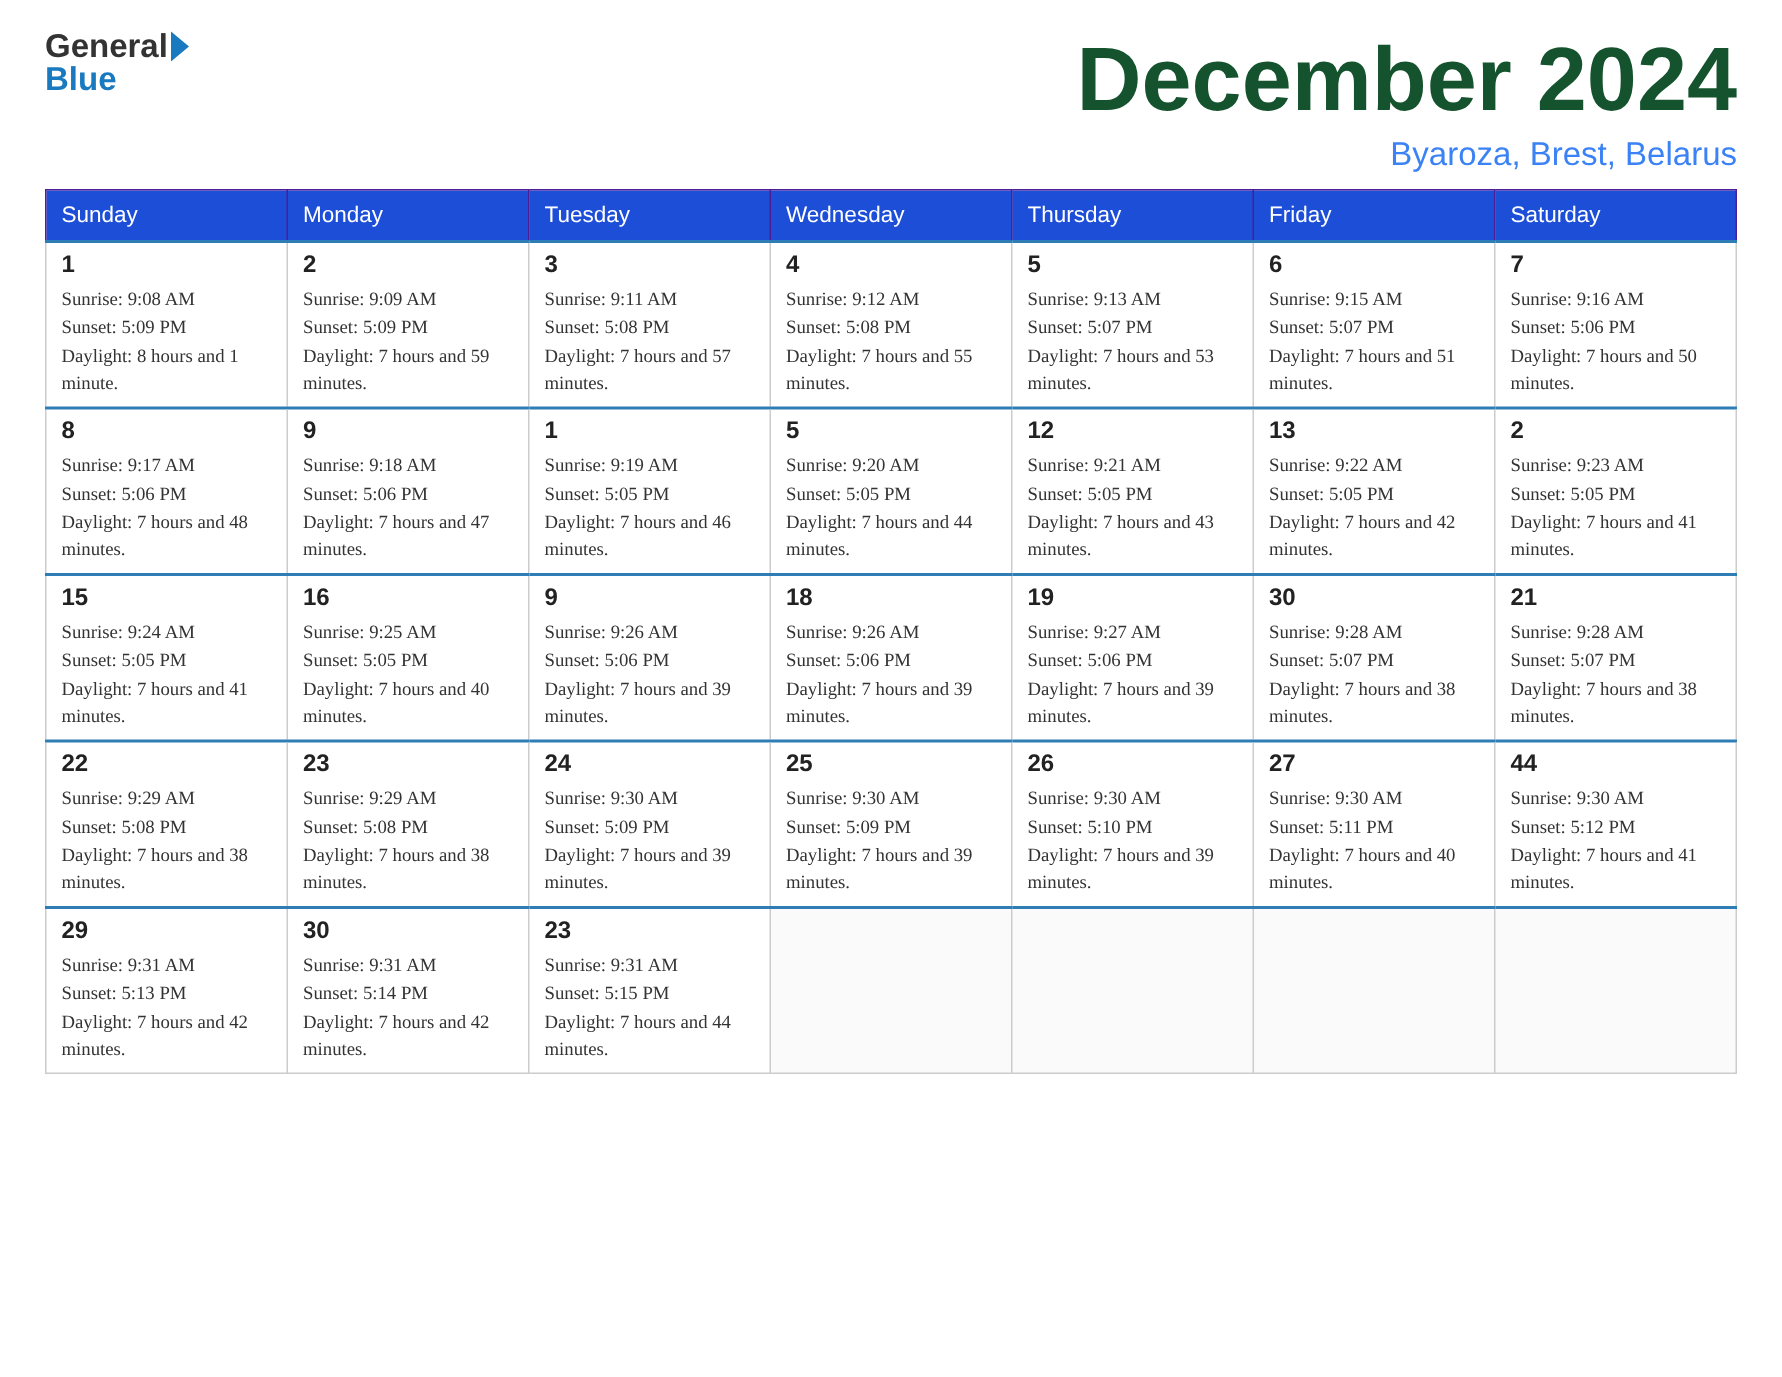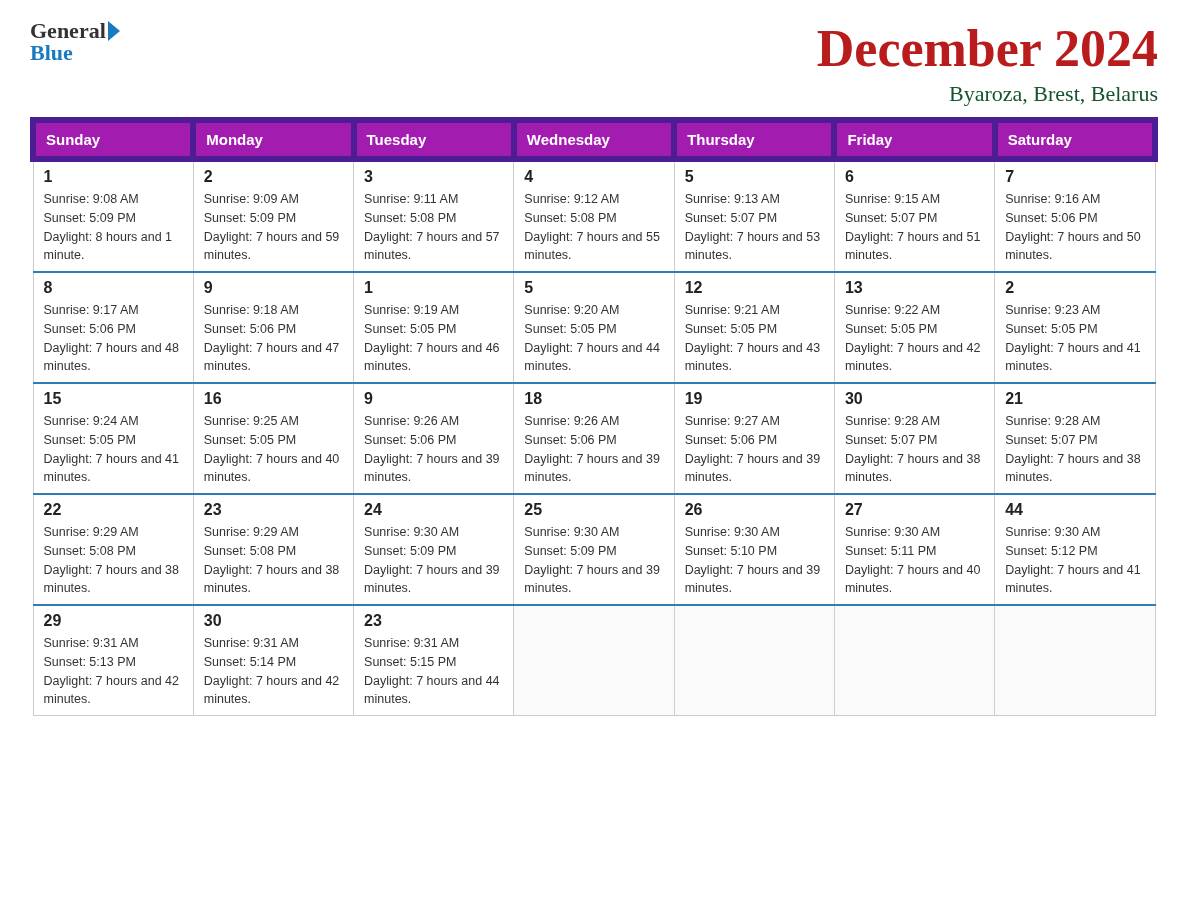--- a/index.html
+++ b/index.html
@@ -9,21 +9,20 @@
       color: #333;
       padding: 20px 30px;
       width: 1188px;
       min-height: 918px;
     }
     .header {
       display: flex;
       justify-content: space-between;
       align-items: flex-start;
       margin-bottom: 10px;
-      font-family: Liberation Serif, serif;
     }
     .logo {
       display: flex;
       align-items: center;
       gap: 0;
     }
     .logo-text {
       font-size: 22px;
       font-weight: bold;
       color: #333;
@@ -39,43 +38,43 @@
       border-top: 10px solid transparent;
       border-bottom: 10px solid transparent;
       display: inline-block;
       margin-left: 2px;
       vertical-align: middle;
     }
     .title-block {
       text-align: right;
     }
     .month-title {
-      font-size: 52px;
+      font-size: 60px;
       font-weight: bold;
-      color: #b91c1c;
+      color: #14532d;
       line-height: 1.1;
     }
     .subtitle {
       font-size: 22px;
-      color: #14532d;
+      color: #3b82f6;
       margin-top: 4px;
     }
     .calendar {
       width: 100%;
       border-collapse: collapse;
       margin-top: 10px;
     }
     .calendar th {
-      background-color: #a21caf;
+      background-color: #1d4ed8;
       color: #fff;
       font-size: 15px;
-      font-weight: bold;
+      font-weight: normal;
       padding: 8px 10px;
       text-align: left;
-      border: 6px solid #4c1d95;
+      border: 1px solid #4c1d95;
     }
     .calendar td {
       border: 1px solid #ccc;
       vertical-align: top;
       padding: 6px 10px;
       font-size: 13px;
       width: calc(100% / 7);
       min-height: 100px;
       background: #fff;
     }
@@ -86,20 +85,21 @@
       font-size: 16px;
       font-weight: bold;
       color: #222;
       margin-bottom: 4px;
       display: block;
     }
     .day-info {
       font-size: 12.5px;
       color: #333;
       line-height: 1.5;
+      font-family: Liberation Serif, serif;
     }
     .week-row td {
       border-top: 2px solid #2e7db5;
     }
   </style>
 </head>
 <body>
 
 <div class="header">
   <div class="logo">

